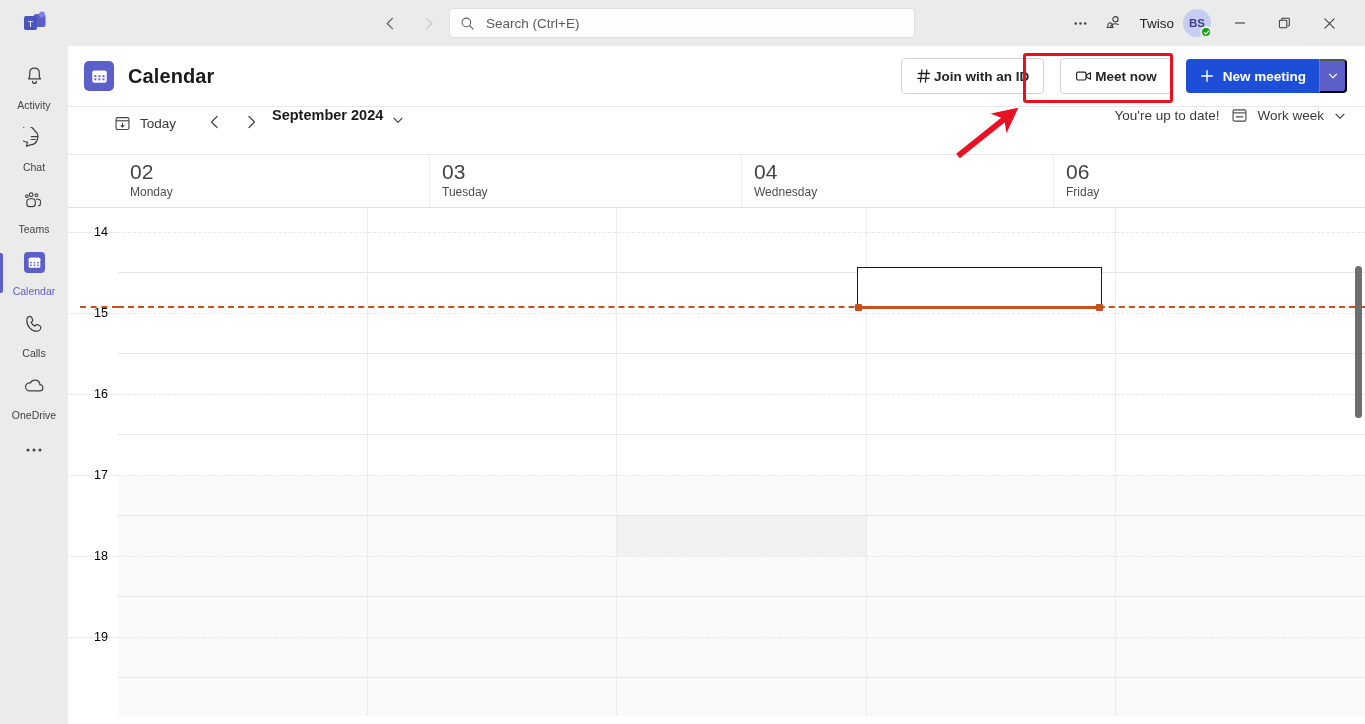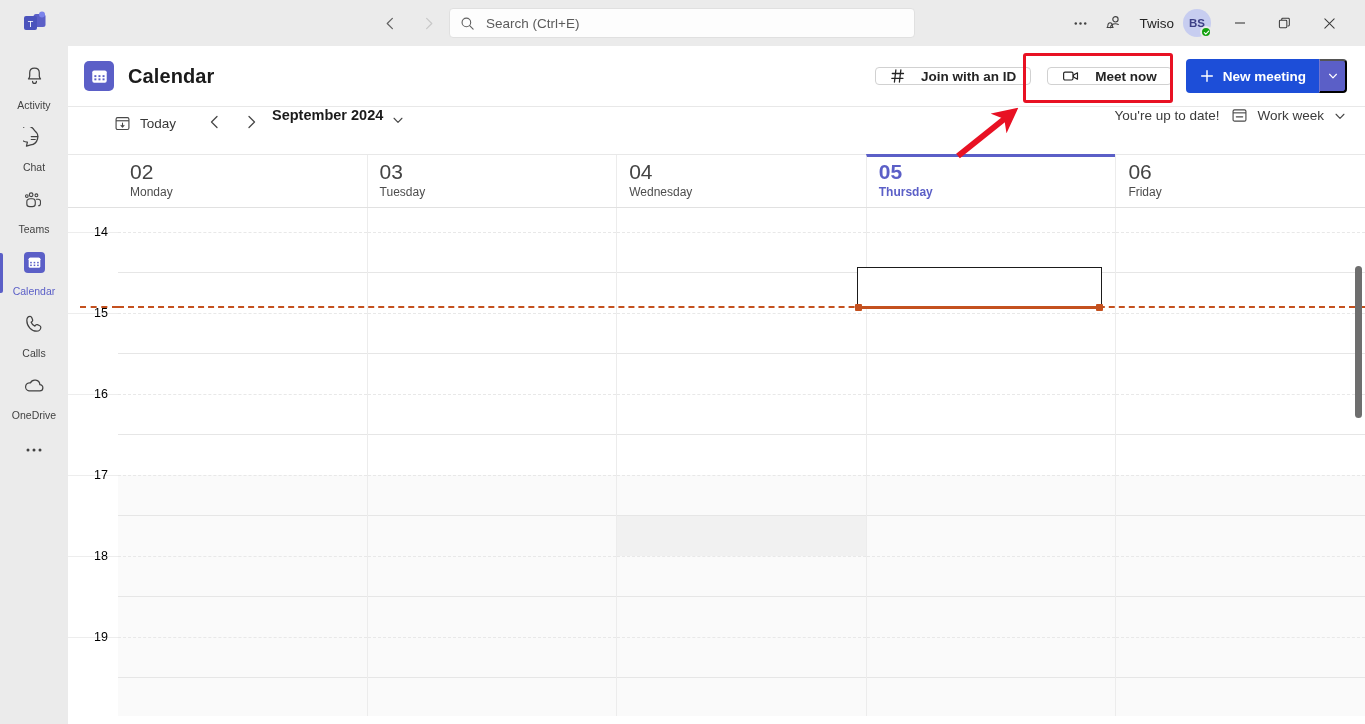--- a/index.html
+++ b/index.html
@@ -113,22 +113,22 @@
   }
   .cal-title-wrap { display: flex; align-items: center; gap: 14px; }
   .cal-icon-sq {
     width: 30px; height: 30px; border-radius: 5px; background: #5b5fc7;
     display: flex; align-items: center; justify-content: center;
   }
   .cal-title { font-size: 20px; font-weight: bold; color: #1b1b1b; letter-spacing: 0.1px; }
   .hdr-actions { margin-left: auto; display: flex; align-items: center; }
 
   .btn-outline {
-    height: 18px; background: #fff; border: 1px solid #d1d1d1; border-radius: 4px;
-    display: flex; align-items: center; gap: 15px; padding: 0 14px;
+    height: 36px; background: #fff; border: 1px solid #d1d1d1; border-radius: 4px;
+    display: flex; align-items: center; gap: 2px; padding: 0 14px;
     font-size: 13.5px; color: #242424; font-weight: bold;
   }
   .btn-meetnow { margin-left: 16px; }
   .btn-primary {
     height: 34px; background: #1d4ed8; border: none; border-radius: 4px 0 0 4px;
     display: flex; align-items: center; gap: 8px; padding: 0 13px;
     color: #fff; font-size: 13.5px; font-weight: bold;
   }
   .btn-primary-split {
     height: 34px; width: 28px; background: #5b5fc7; border-radius: 0 4px 4px 0;
@@ -528,24 +528,20 @@
       <div class="dname">Monday</div>
     </div>
     <div class="day-col-hdr">
       <div class="dnum">03</div>
       <div class="dname">Tuesday</div>
     </div>
     <div class="day-col-hdr">
       <div class="dnum">04</div>
       <div class="dname">Wednesday</div>
     </div>
-    <div class="day-col-hdr today">
-      <div class="dnum">05</div>
-      <div class="dname">Thursday</div>
-    </div>
     <div class="day-col-hdr">
       <div class="dnum">06</div>
       <div class="dname">Friday</div>
     </div>
   </div>
 
   <div class="grid-wrap">
 
     <div class="gutter">
       <div class="gut-line" style="top:24px"></div>

